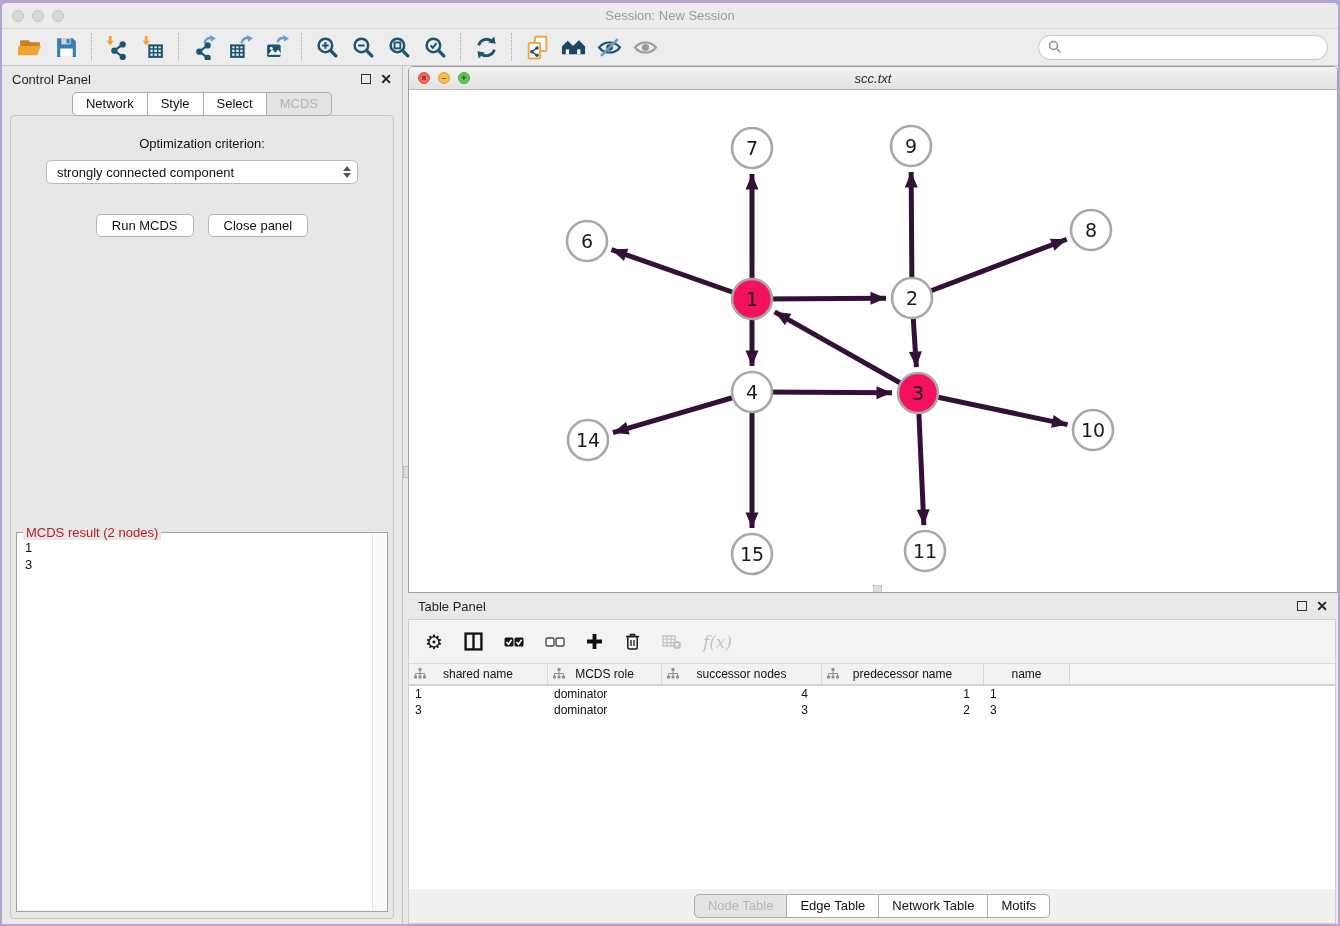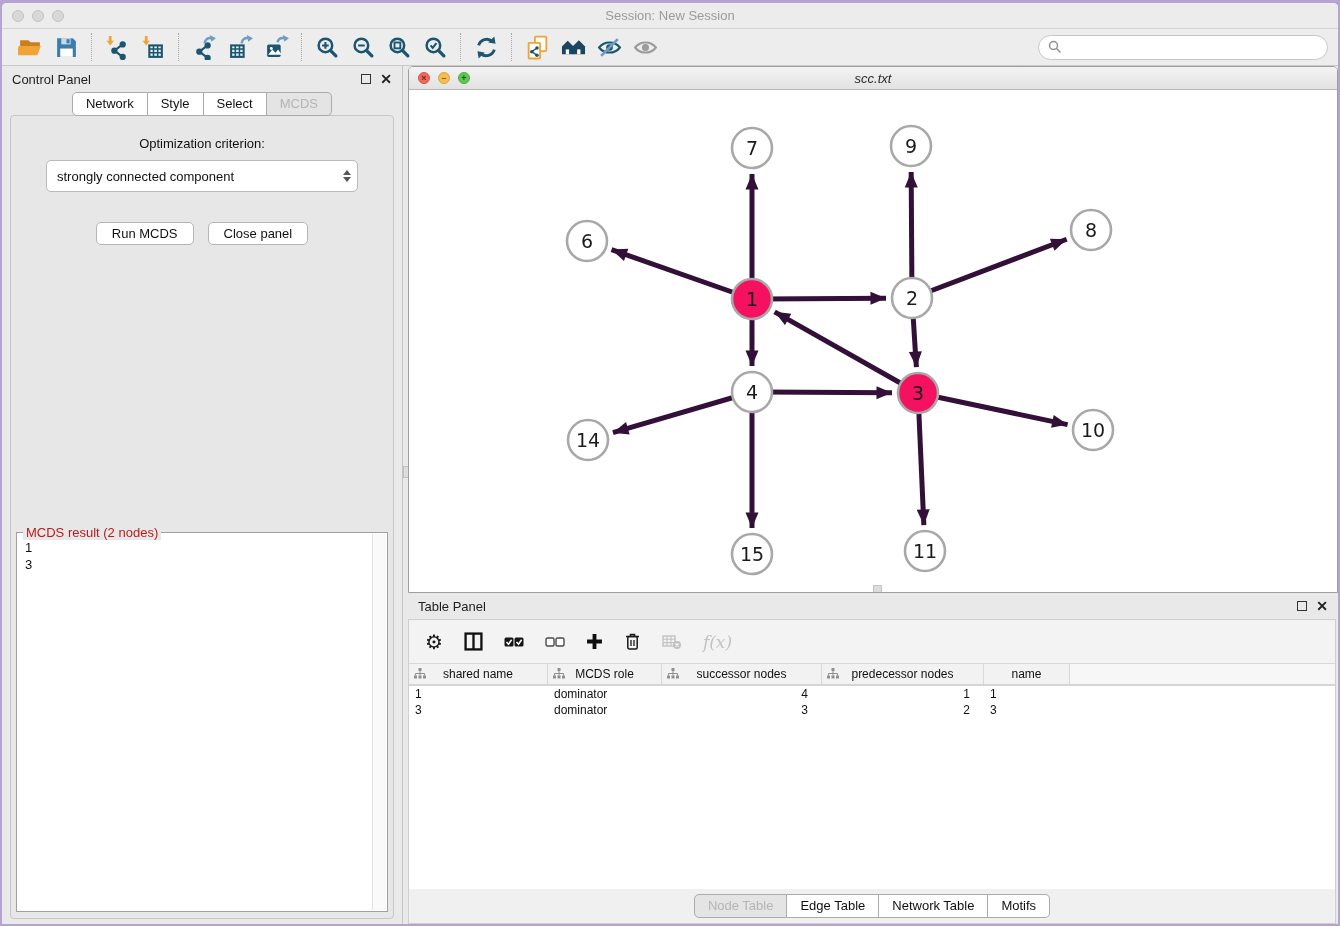--- a/index.html
+++ b/index.html
@@ -42,21 +42,21 @@
   .tab { border:1px solid #ABABAB; border-left-width:0; background:#fff; color:#111;
          font-size:13px; padding:3px 13px 4px; cursor:default; }
   .tab:first-child { border-left-width:1px; border-radius:5px 0 0 5px; }
   .tab:last-child { border-radius:0 5px 5px 0; }
   .tab.selected { background:#E4E4E4; color:#B5B5B5; }
 
   .cp-body { flex:1; margin:-1px 8px 5px; background:#E7E7E7; border:1px solid #C6C6C6;
              border-radius:4px; display:flex; flex-direction:column; align-items:center;
              padding:20px 6px 6px; min-height:0; }
   .opt-label { font-size:13px; color:#111; }
-  .mac-select { margin-top:9px; width:312px; height:32px; background:#fff; border:1px solid #B9B9B9;
+  .mac-select { margin-top:9px; width:312px; height:24px; background:#fff; border:1px solid #B9B9B9;
                 border-radius:5px; display:flex; align-items:center; padding:0 6px 0 10px;
                 font-size:13px; color:#111; }
   .sel-arrows { margin-left:auto; display:flex; flex-direction:column; gap:2px; align-items:center; }
   .sel-arrows i { width:0; height:0; border-left:4px solid transparent; border-right:4px solid transparent; }
   .arr-up { border-bottom:5px solid #555; }
   .arr-dn { border-top:5px solid #555; }
   .btn-row { margin-top:30px; display:flex; gap:14px;border-radius:11px; }
   .mac-btn { background:#fff; border:1px solid #B5B5B5; border-radius:5px; font-size:13px;
              color:#111; padding:3px 15px; cursor:default; }
 
@@ -527,21 +527,21 @@
                   <svg width="12" height="11" viewBox="0 0 12 11">
                       <g fill="#8F8F8F">
                         <rect x="4.5" y="0" width="3" height="3"></rect>
                         <rect x="0" y="7.5" width="3" height="3"></rect>
                         <rect x="4.5" y="7.5" width="3" height="3"></rect>
                         <rect x="9" y="7.5" width="3" height="3"></rect>
                       </g>
                       <path d="M6 3v2.5M1.5 7.5v-2h9v2M6 5.5v2" stroke="#8F8F8F" fill="none"></path>
                     </svg>
                 </span>
-                <span>predecessor nodes</span>
+                <span>predecessor name</span>
               </div>
               <div class="th">
                 <span>name</span>
               </div>
               <div class="th"></div>
             </div>
             <div id="table-body">
                 <div class="tgrid trow">
                   <div class="td">1</div>
                   <div class="td">dominator</div>

